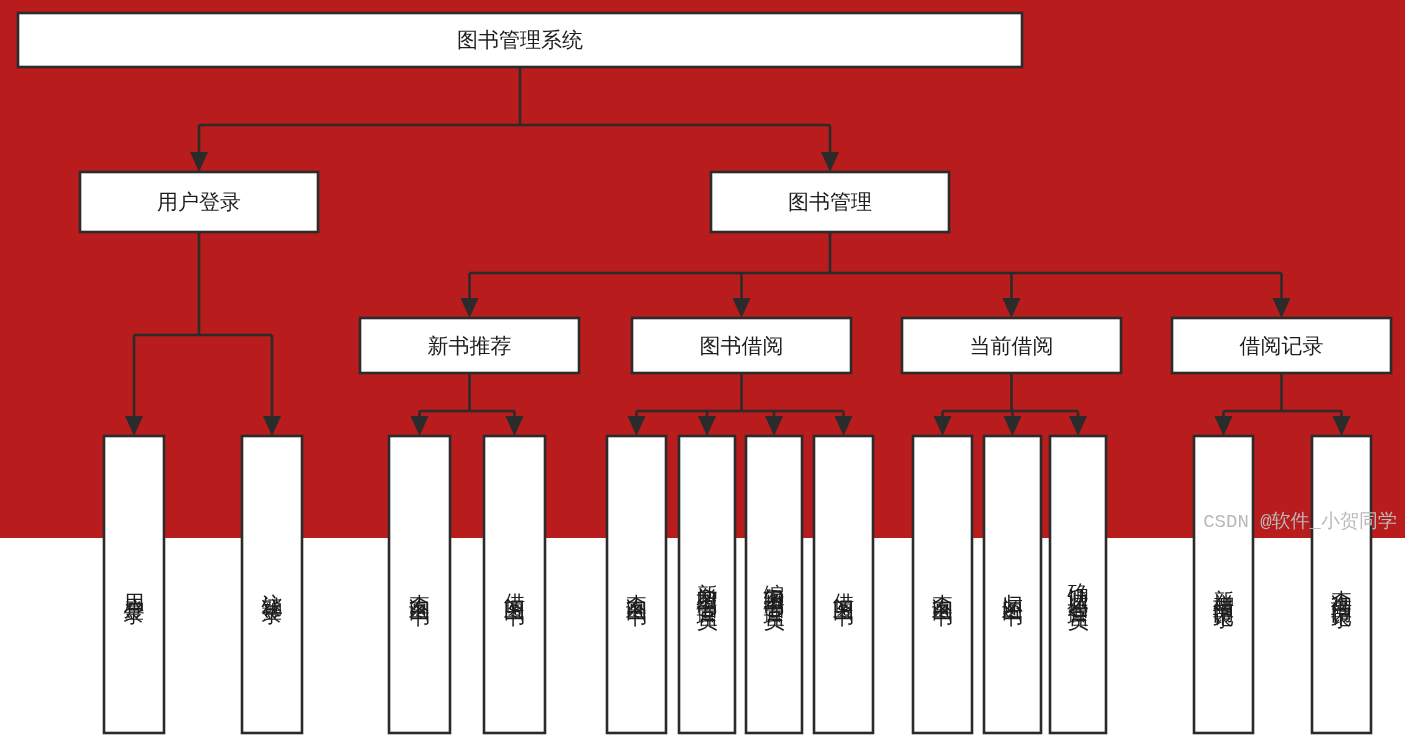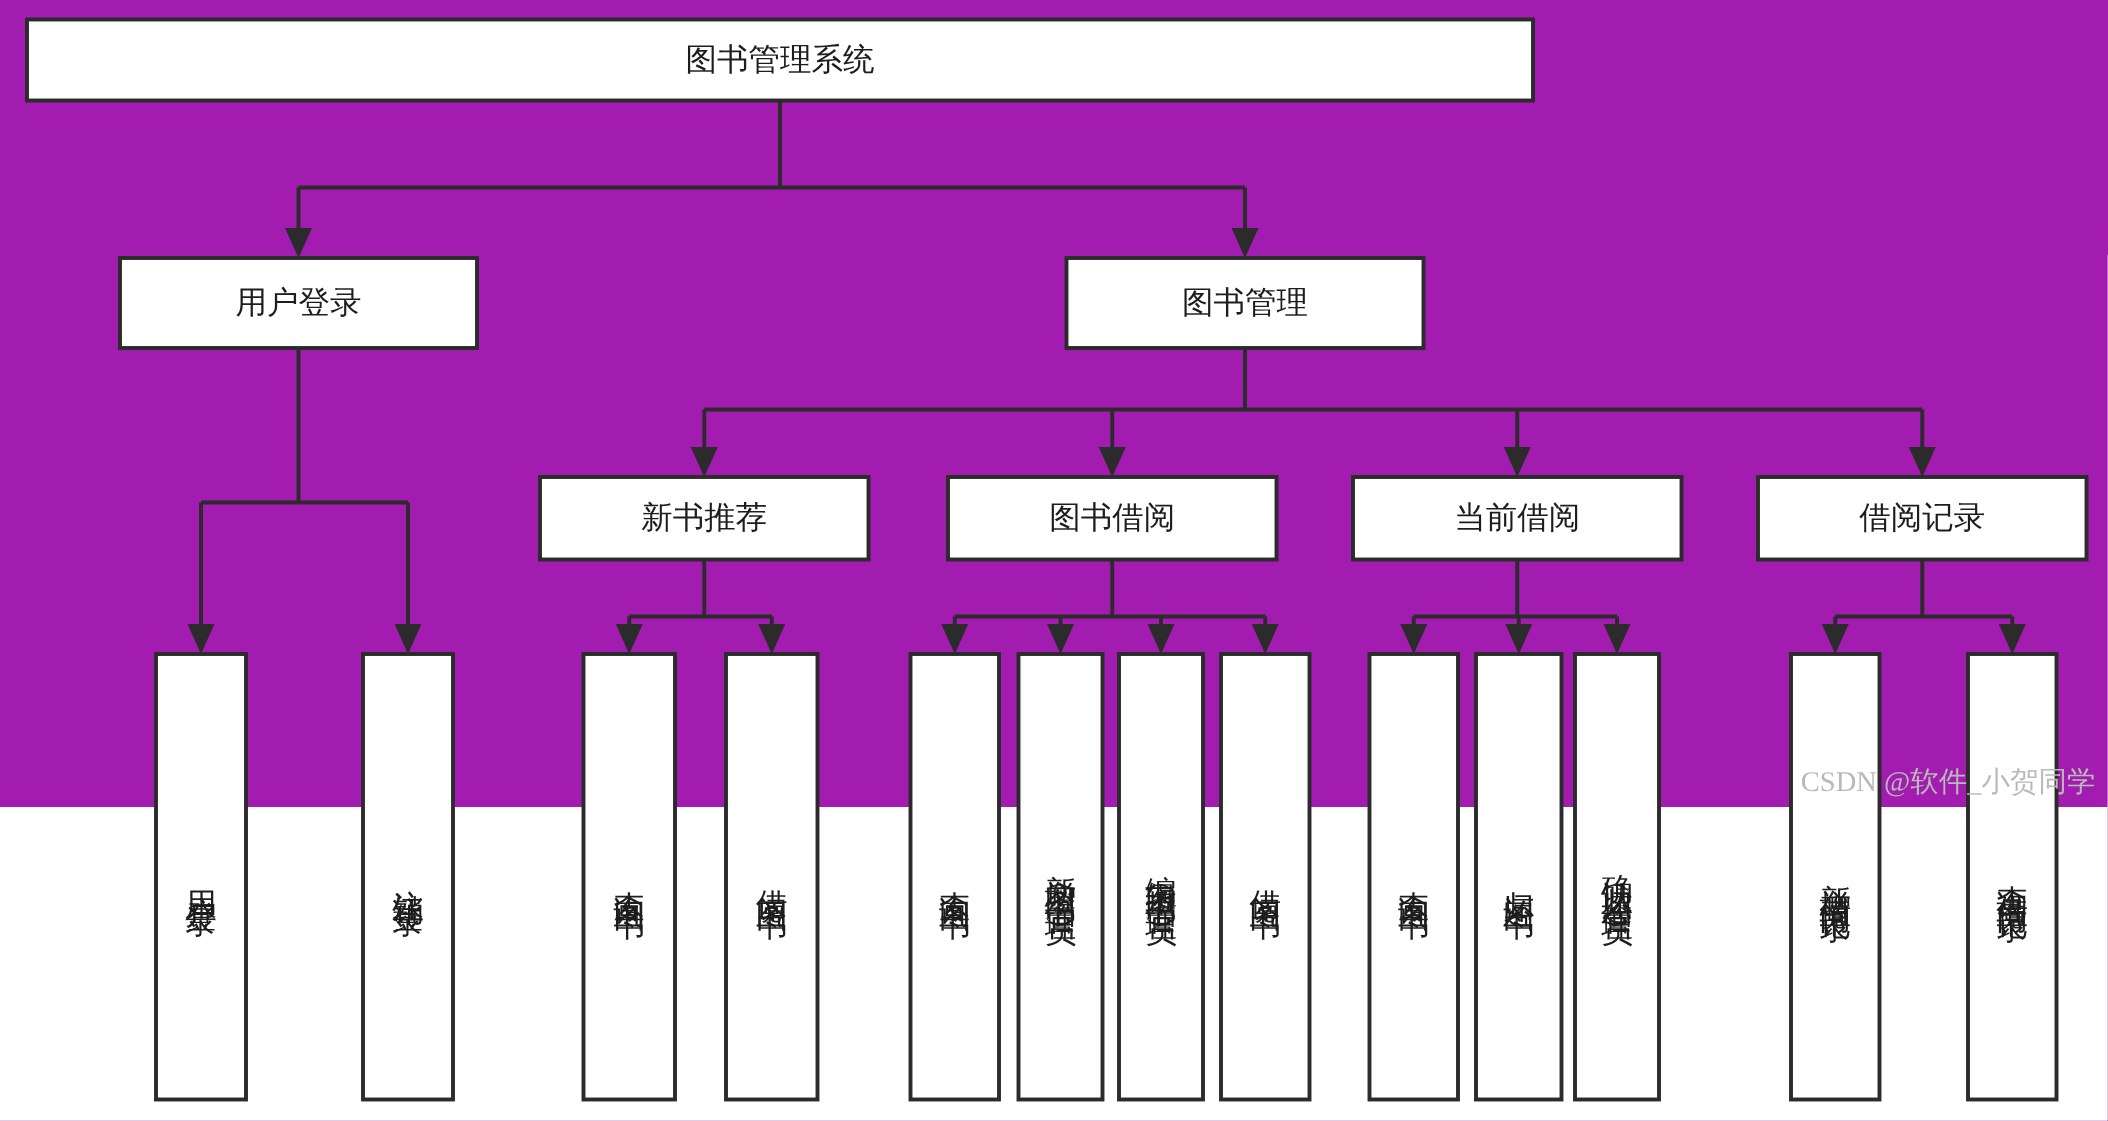--- a/index.html
+++ b/index.html
@@ -10,21 +10,21 @@
   body {
     width: 1405px;
     height: 747px;
     font-family: "DejaVu Sans", "Liberation Sans", sans-serif;
     overflow: hidden;
   }
   #diagram-root {
     position: relative;
     width: 1405px;
     height: 538px;
-    background: #a21caf;
+    background: #b91c1c;
   }
   svg.tree-canvas {
     position: absolute;
     left: 0;
     top: 0;
     width: 1405px;
     height: 747px;
     display: block;
   }
   .node-box {
@@ -56,21 +56,21 @@
     writing-mode: vertical-rl;
     text-orientation: upright;
     letter-spacing: 4px;
     dominant-baseline: central;
     text-anchor: middle;
   }
   .watermark-text {
     position: absolute;
     right: 8px;
     bottom: 4px;
-    font-family: Liberation Serif, serif;
+    font-family: Liberation Mono, monospace;
     font-size: 19px;
     color: #b9b9b9;
     white-space: nowrap;
     pointer-events: none;
   }
 </style>
 </head>
 <body>
 
 <div id="diagram-root">

